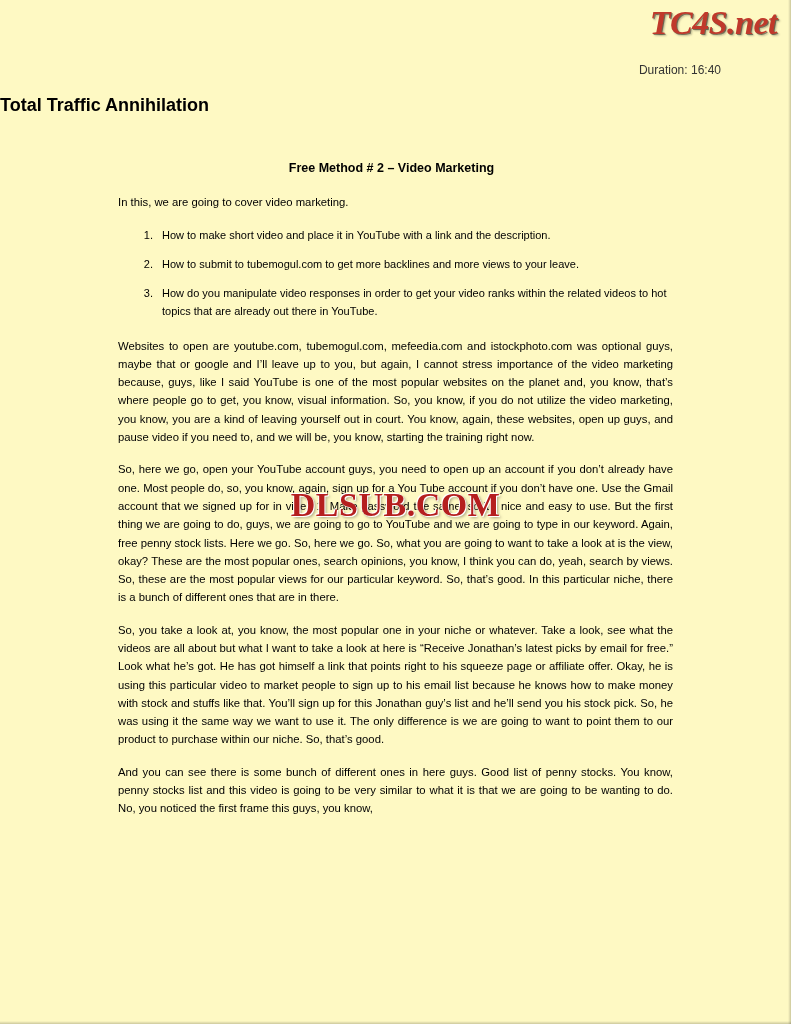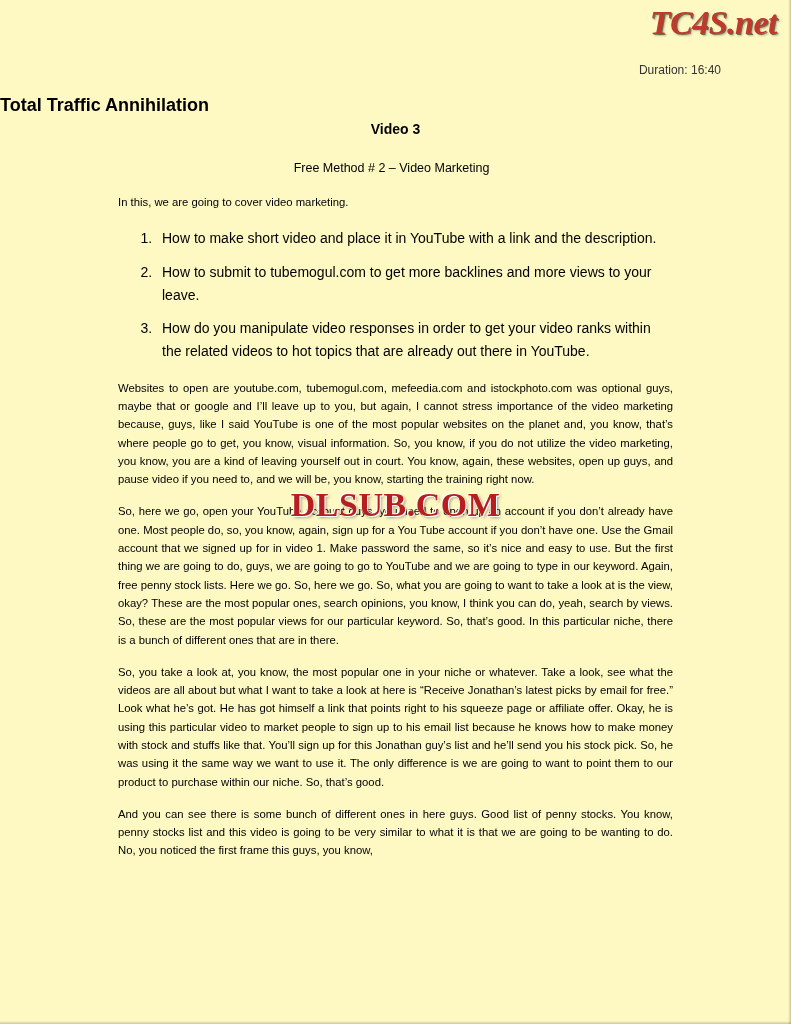--- a/index.html
+++ b/index.html
@@ -65,21 +65,21 @@
     font-size: 14px;
     font-weight: bold;
     position: absolute;
     top: 121px;
     left: 0;
     right: 0;
   }
   .section-title {
     text-align: center;
     font-size: 12.5px;
-    font-weight: normal;
+    font-weight: bold;
     position: absolute;
     top: 161px;
     left: 0;
     right: 8px;
   }
 
   
   .content {
     position: absolute;
     left: 118px;
@@ -94,21 +94,21 @@
   }
   p.intro {
     text-align: left;
     margin-bottom: 16px;
   }
   ol.numbered {
     margin: 0 0 16px 0;
     padding-left: 38px;
   }
   ol.numbered li {
-    font-size: 14px;
+    font-size: 11px;
     line-height: 1.62;
     margin-bottom: 11px;
     padding-left: 6px;
   }
 
   
   .watermark {
     position: absolute;
     top: 486px;
     left: 0;
@@ -162,21 +162,20 @@
 <body>
 
 <div class="page">
 
   <div class="top-brand">
     <span class="brand-text">TC4S.net</span>
     <span class="duration">Duration:  16:40</span>
   </div>
 
   <div class="doc-title">Total Traffic Annihilation</div>
-  <div class="doc-subtitle">Video 3</div>
   <div class="section-title">Free Method # 2 –  Video Marketing</div>
 
   <div class="content">
 
     <p class="body intro">In this, we are going to cover video marketing.</p>
 
     <ol class="numbered">
       <li>How to make short video and place it in YouTube with a link and the description.</li>
       <li>How to submit to tubemogul.com to get more backlines and more views to your leave.</li>
       <li>How do you manipulate video responses in order to get your video ranks within the related videos to hot topics that are already out there in YouTube.</li>

